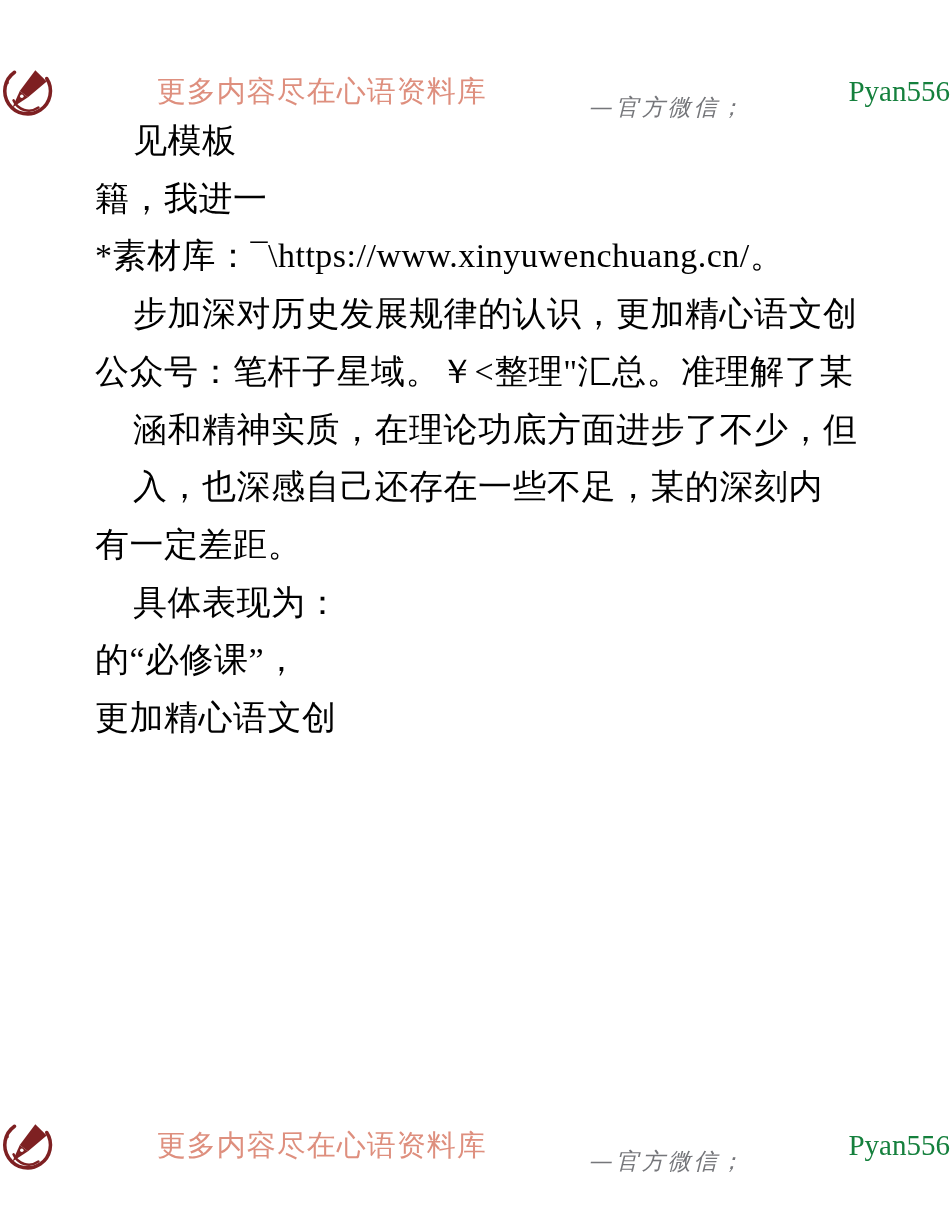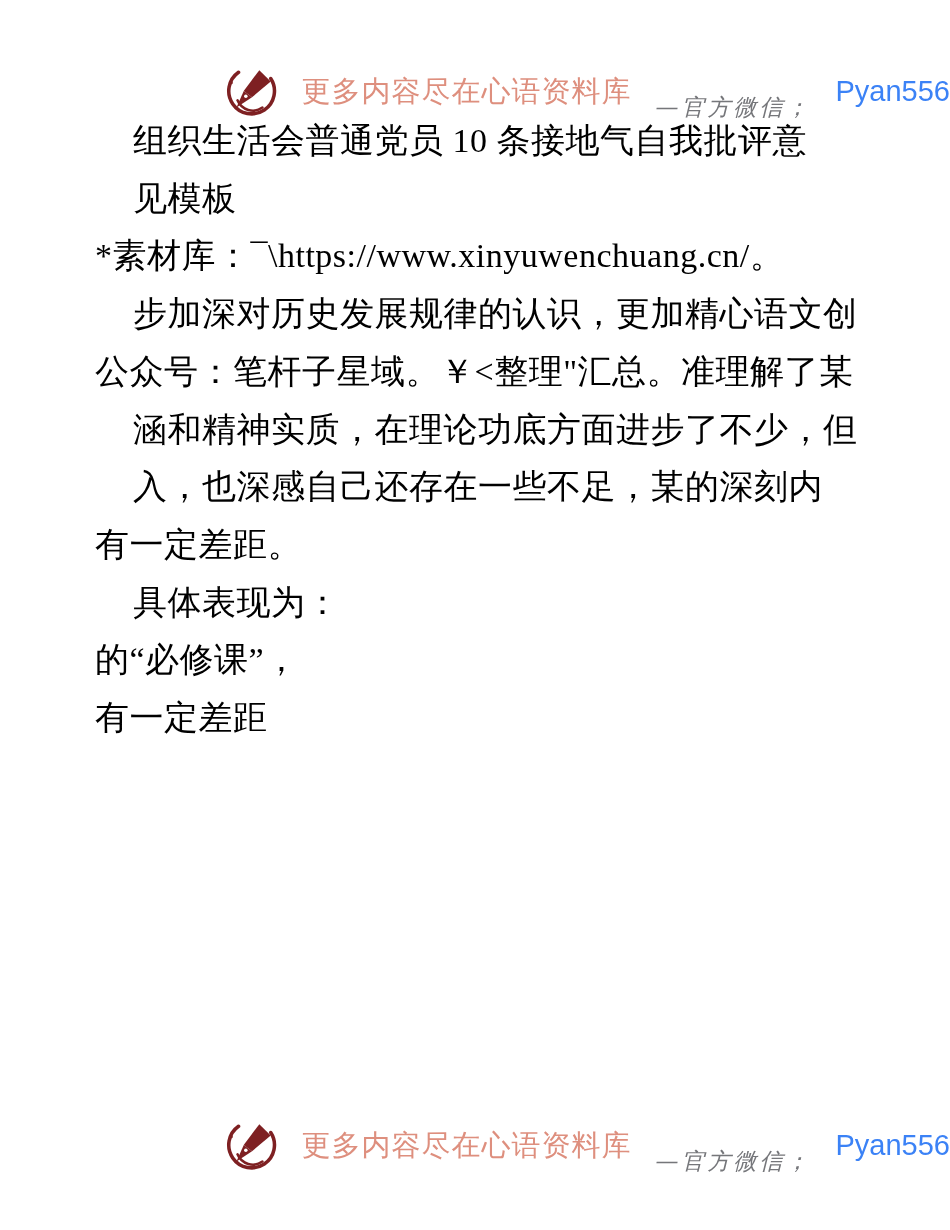--- a/index.html
+++ b/index.html
@@ -12,45 +12,45 @@
     font-family: "Liberation Serif", "DejaVu Serif", serif;
   }
 
   
   .banner {
     position: absolute;
     left: 0;
     right: 0;
     display: flex;
     align-items: center;
-    justify-content: flex-end;
-    gap: 24px;
+    justify-content: space-between;
+    gap: 10px;
     white-space: nowrap;
   }
   .banner.header { top: 60px; }
   .banner.footer { top: 1114px; }
   .banner .logo { width: 54px; height: 54px; flex: 0 0 auto; }
   .banner .slogan {
     color: #de8f7e;
     font-size: 29px;
     letter-spacing: 1px;
     font-family: "Liberation Serif", "DejaVu Serif", serif;
   }
   .banner .wechat-label {
     color: #75767a;
     font-size: 23px;
     font-style: italic;
     letter-spacing: 3px;
     font-family: "DejaVu Serif", serif;
     margin-top: 32px;
   }
   .banner .wechat-id {
-    color: #3b82f6;
+    color: #15803d;
     font-size: 29px;
-    font-family: Liberation Sans, sans-serif;
+    font-family: Liberation Serif, serif;
   }
 
   
   .doc {
     position: absolute;
     left: 95px;
     top: 112px;
     width: 775px;
     color: #000000;
   }
@@ -78,31 +78,31 @@
       <circle cx="12" cy="9" r="1.1" fill="#7e2022"></circle>
     </svg>
   </span>
   <span class="slogan">更多内容尽在心语资料库</span>
     <span class="wechat-label">—官方微信；</span>
     <span class="wechat-id">Pyan556</span>
 </div>
 
 <main class="doc">
   <div>
-      <div class="line indent">组织生活会普通党员 10 条接地气自我批评意</div>
       <div class="line indent">见模板</div>
+      <div class="line">籍，我进一</div>
       <div class="line">*素材库：¯\https://www.xinyuwenchuang.cn/。</div>
       <div class="line indent">步加深对历史发展规律的认识，更加精心语文创</div>
       <div class="line">公众号：笔杆子星域。￥&lt;整理"汇总。准理解了某</div>
       <div class="line indent">涵和精神实质，在理论功底方面进步了不少，但</div>
       <div class="line indent">入，也深感自己还存在一些不足，某的深刻内</div>
       <div class="line">有一定差距。</div>
       <div class="line indent">具体表现为：</div>
       <div class="line">的“必修课”，</div>
-      <div class="line">有一定差距</div>
+      <div class="line">更加精心语文创</div>
     </div>
 </main>
 
 <div class="banner footer">
   <span class="logo">
     <svg viewBox="0 0 52 52" width="54" height="54" aria-hidden="true">
       <path d="M14 7 A22 22 0 1 0 45 13" stroke="#7e2022" stroke-width="3.4" fill="none" stroke-linecap="round"></path>
       <path d="M13 34 A16 16 0 0 0 37 41" stroke="#7e2022" stroke-width="2.4" fill="none" stroke-linecap="round"></path>
       <path d="M34 5 L45 16 L27 31 L19 25 Z" fill="#7e2022"></path>
       <path d="M19 25 L27 31 L12 41 Z" fill="#7e2022"></path>

